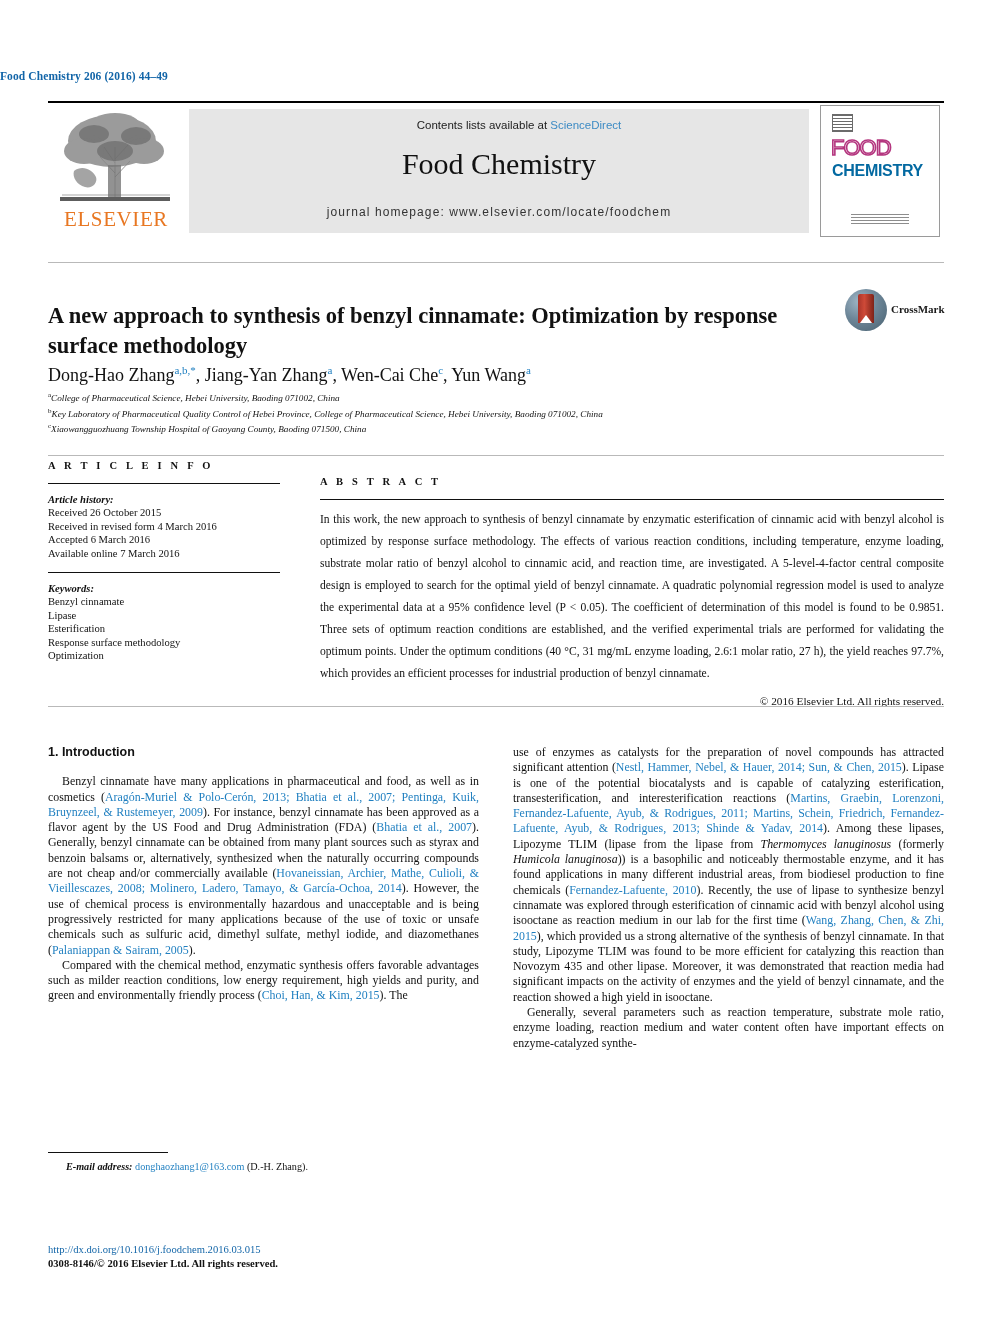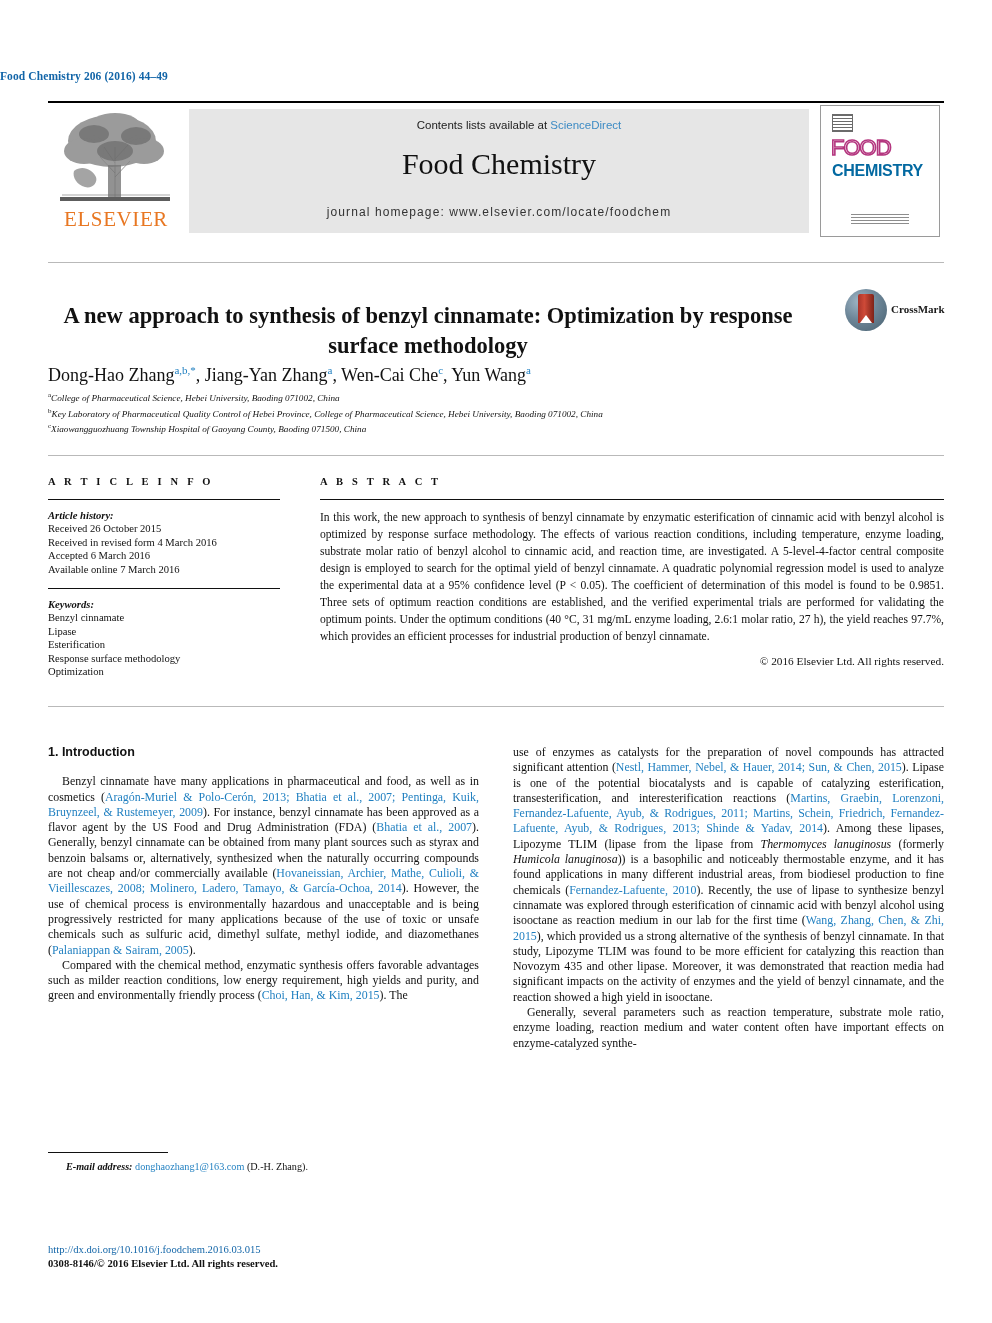--- a/index.html
+++ b/index.html
@@ -169,21 +169,20 @@
   }
   .article-title {
     position: absolute;
     left: 48px;
     top: 286px;
     width: 760px;
     font-family: "Liberation Serif", serif;
     font-size: 22.5px;
     line-height: 30px;
     color: #111;
-    text-align: center;
   }
   .crossmark {
     position: absolute;
     left: 845px;
     top: 289px;
     width: 95px;
     height: 42px;
   }
   .crossmark-badge {
     position: absolute;
@@ -257,21 +256,21 @@
   .section-label {
     font-family: "Liberation Serif", serif;
     font-weight: bold;
     font-size: 10.5px;
     letter-spacing: 3.2px;
     color: #111;
   }
   .info-col {
     position: absolute;
     left: 48px;
-    top: 476px;
+    top: 460px;
     width: 232px;
   }
   .info-hr {
     margin: 12px 0 9px 0;
     border-top: 1px solid #111;
     width: 232px;
   }
   .info-text {
     font-family: "Liberation Serif", serif;
     font-size: 10.6px;
@@ -289,21 +288,21 @@
     width: 624px;
   }
   .abs-hr {
     margin: 12px 0 9px 0;
     border-top: 1px solid #111;
     width: 624px;
   }
   .abstract-text {
     font-family: "Liberation Serif", serif;
     font-size: 11.6px;
-    line-height: 17px;
+    line-height: 22px;
     text-align: justify;
     color: #111;
   }
   .copyright-line {
     margin-top: 10px;
     text-align: right;
     font-family: "Liberation Serif", serif;
     font-size: 11.3px;
     color: #111;
   }

